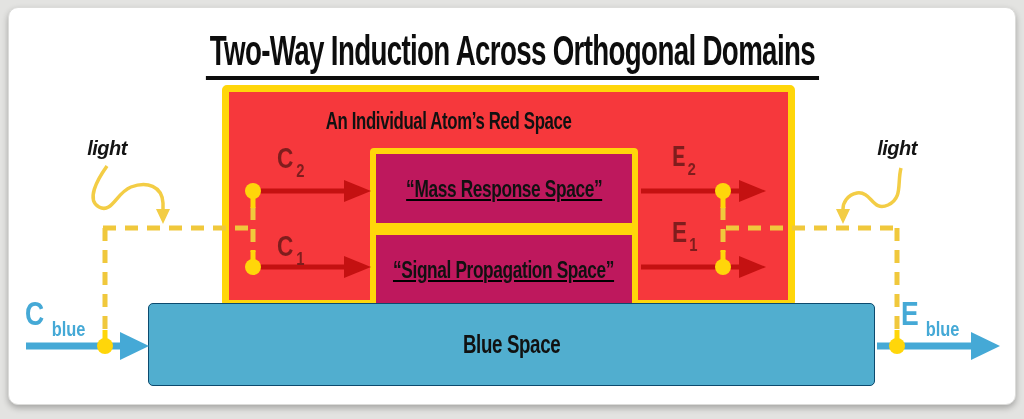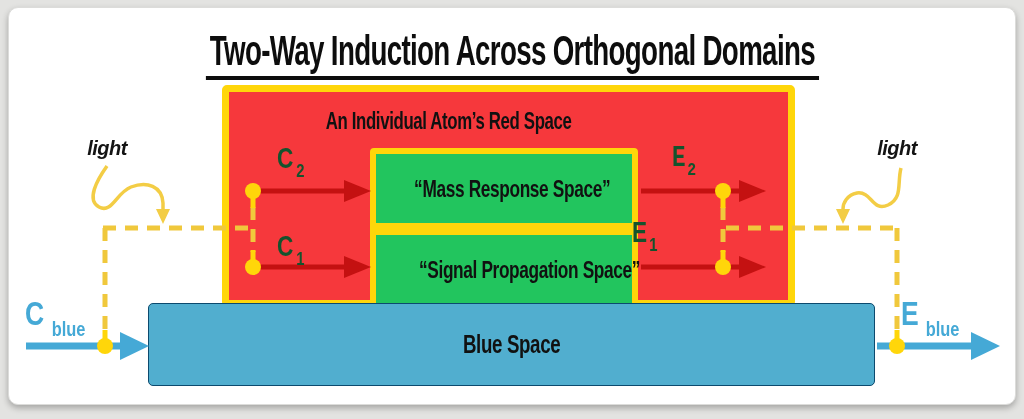--- a/index.html
+++ b/index.html
@@ -27,34 +27,34 @@
     background:#f6383c;border:7px solid #ffd60a;border-radius:5px;z-index:1;
   }
   .red-label{
     position:absolute;left:222px;top:107px;width:453px;text-align:center;z-index:5;
   }
   .inner-box{
     left:370px;top:148px;width:268px;height:162px;
     background:#ffd60a;border:6px solid #ffd60a;border-radius:4px;
     display:flex;flex-direction:column;z-index:2;
   }
-  .inner-row{flex:1;background:#22c55e;display:flex;align-items:center;}
+  .inner-row{flex:1;background:#be185d;display:flex;align-items:center;justify-content:center;text-decoration:underline;}
   .inner-row + .inner-row{margin-top:12px;}
   .blue-box{
     left:148px;top:303px;width:727px;height:83px;
     background:#51aecf;border:1px solid #0c4a6e;border-radius:5px;
     display:flex;align-items:center;justify-content:center;z-index:3;
   }
   .cond{
     display:inline-block;font-weight:bold;font-size:24px;color:#111111;
     transform:scaleX(0.72);transform-origin:center;white-space:nowrap;letter-spacing:-0.5px;
   }
   .overlay{position:absolute;left:0;top:0;z-index:4;pointer-events:none;}
   .labels{position:absolute;left:0;top:0;width:1024px;height:419px;z-index:5;pointer-events:none;}
-  .port-label{position:absolute;font-weight:bold;color:#14532d;white-space:nowrap;}
+  .port-label{position:absolute;font-weight:bold;color:#7f1d1d;white-space:nowrap;}
   .port-label .base{font-size:29px;letter-spacing:-1px;display:inline-block;transform:scaleX(0.78);transform-origin:left center;}
   .port-label .sub{font-size:19px;position:relative;top:9px;left:-2px;display:inline-block;transform:scaleX(0.78);}
   .blue-port{color:#45a9d6;}
   .blue-port .base{font-size:34px;}
   .blue-port .sub{font-size:21px;top:11px;}
   .light-label{
     position:absolute;font-style:italic;font-weight:600;font-size:20px;color:#141414;
     width:60px;text-align:center;letter-spacing:-0.5px;
   }
 </style>
@@ -153,21 +153,21 @@
   <div class="labels">
     <div class="port-label" style="left:277px;top:142px;">
       <span class="base">C</span><span class="sub">2</span>
     </div>
     <div class="port-label" style="left:277px;top:230px;">
       <span class="base">C</span><span class="sub">1</span>
     </div>
     <div class="port-label" style="left:672px;top:142px;font-family:Liberation Mono, monospace;">
       <span class="base">E</span><span class="sub">2</span>
     </div>
-    <div class="port-label" style="left:632px;top:216px;">
+    <div class="port-label" style="left:672px;top:216px;">
       <span class="base">E</span><span class="sub">1</span>
     </div>
 
     <div class="light-label" style="left:77px;top:137px;">light</div>
     <div class="light-label" style="left:867px;top:137px;">light</div>
 
     <div class="port-label blue-port" style="left:25px;top:294px;">
       <span class="base">C</span><span class="sub">blue</span>
     </div>
     <div class="port-label blue-port" style="left:901px;top:294px;">

